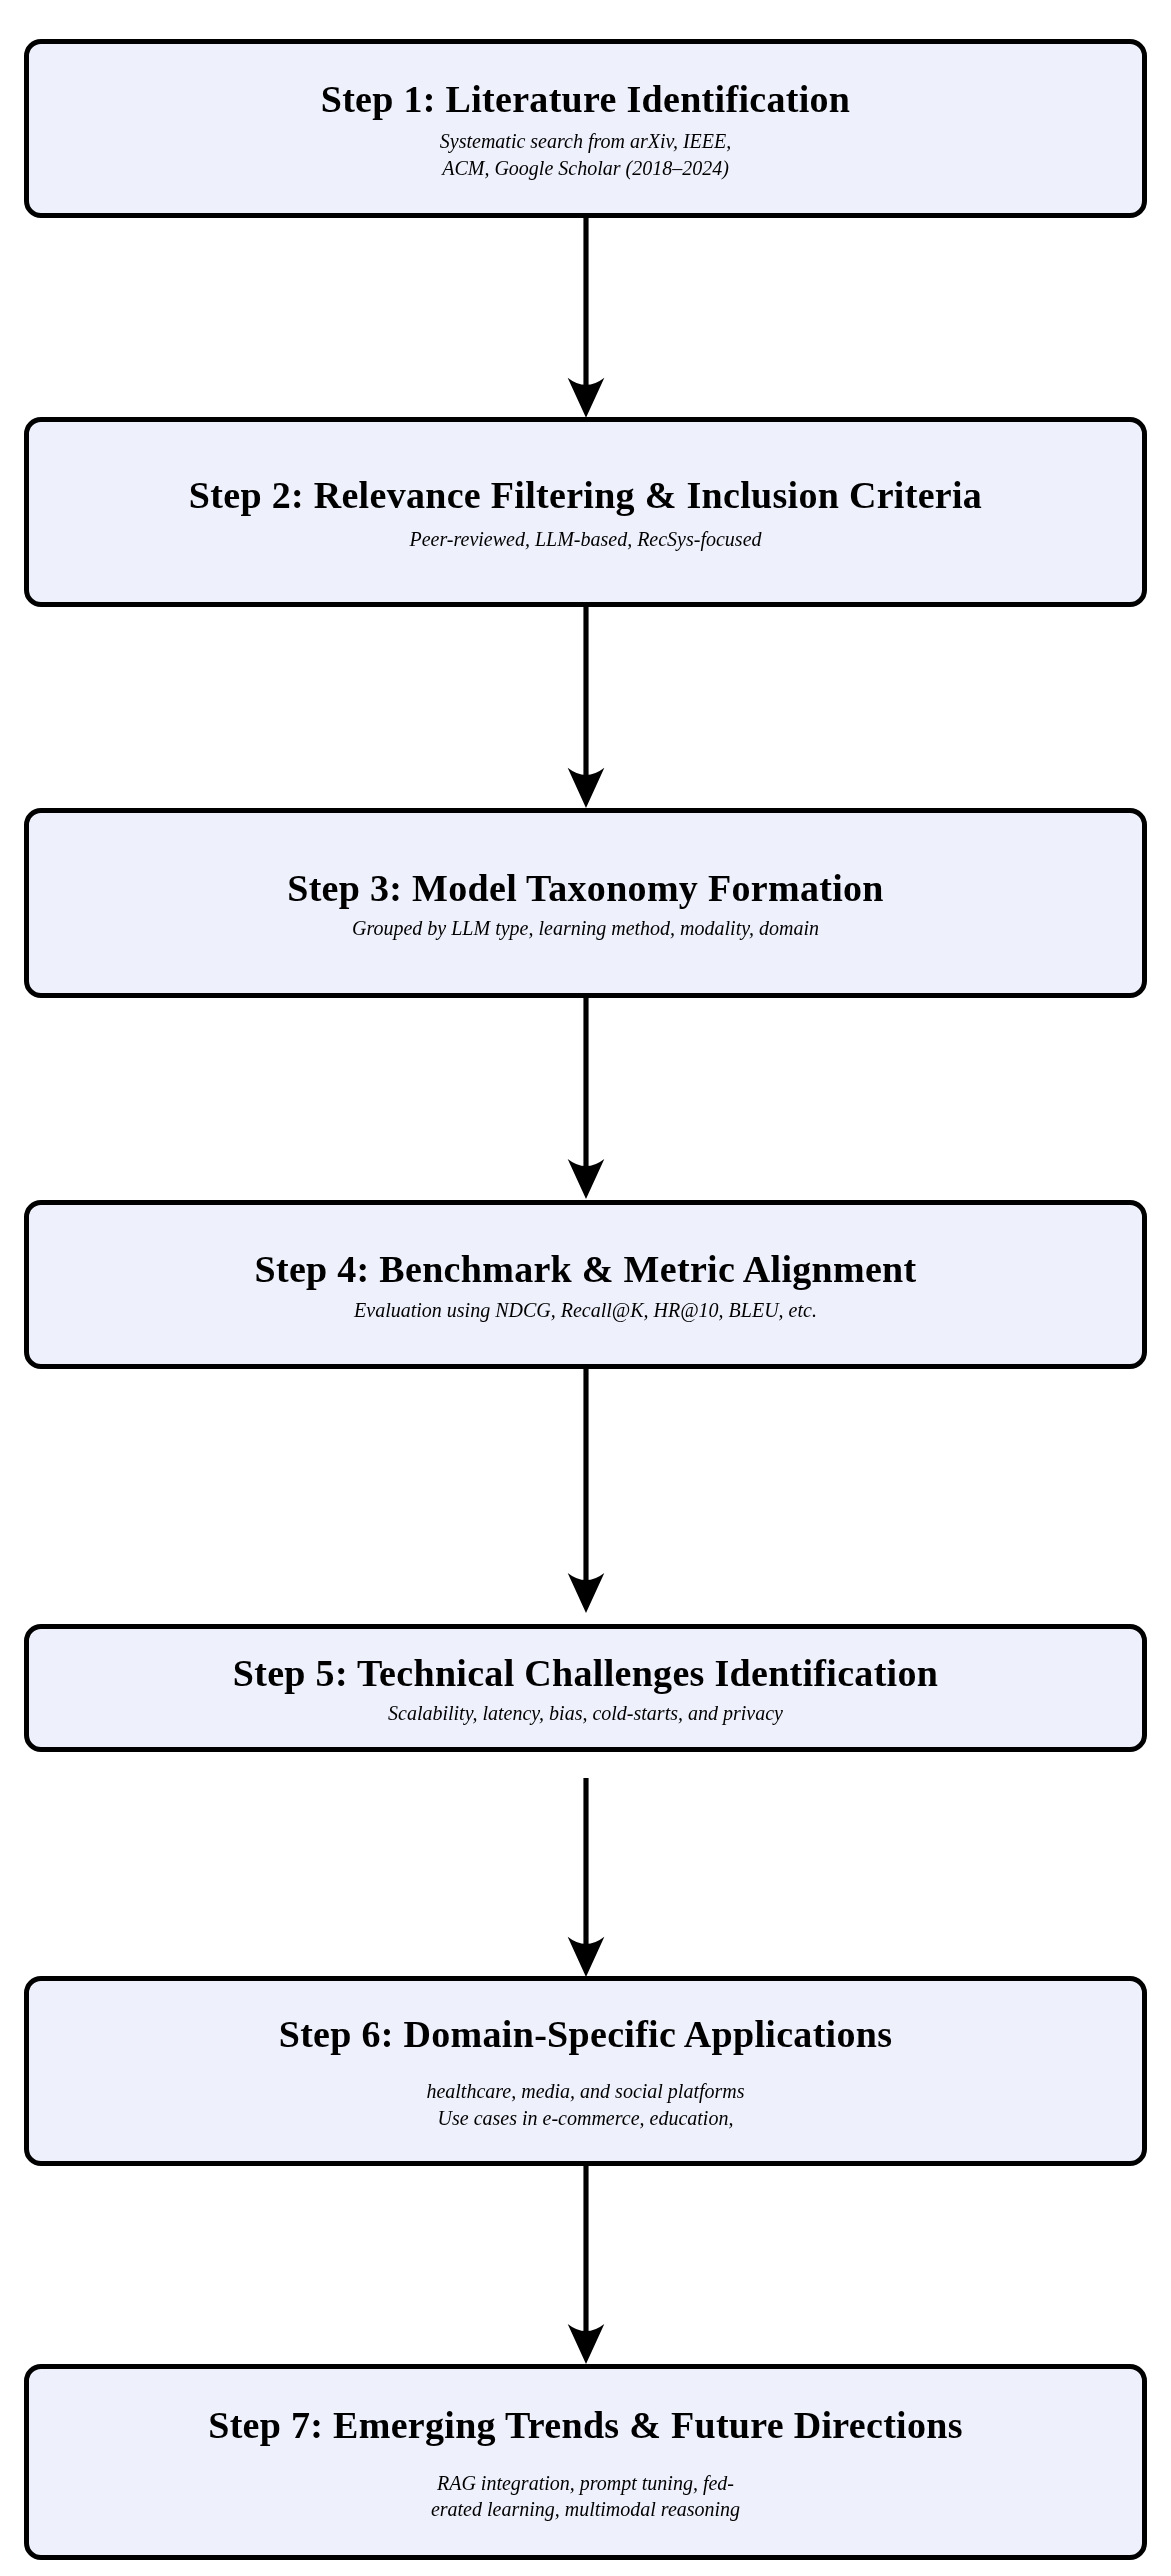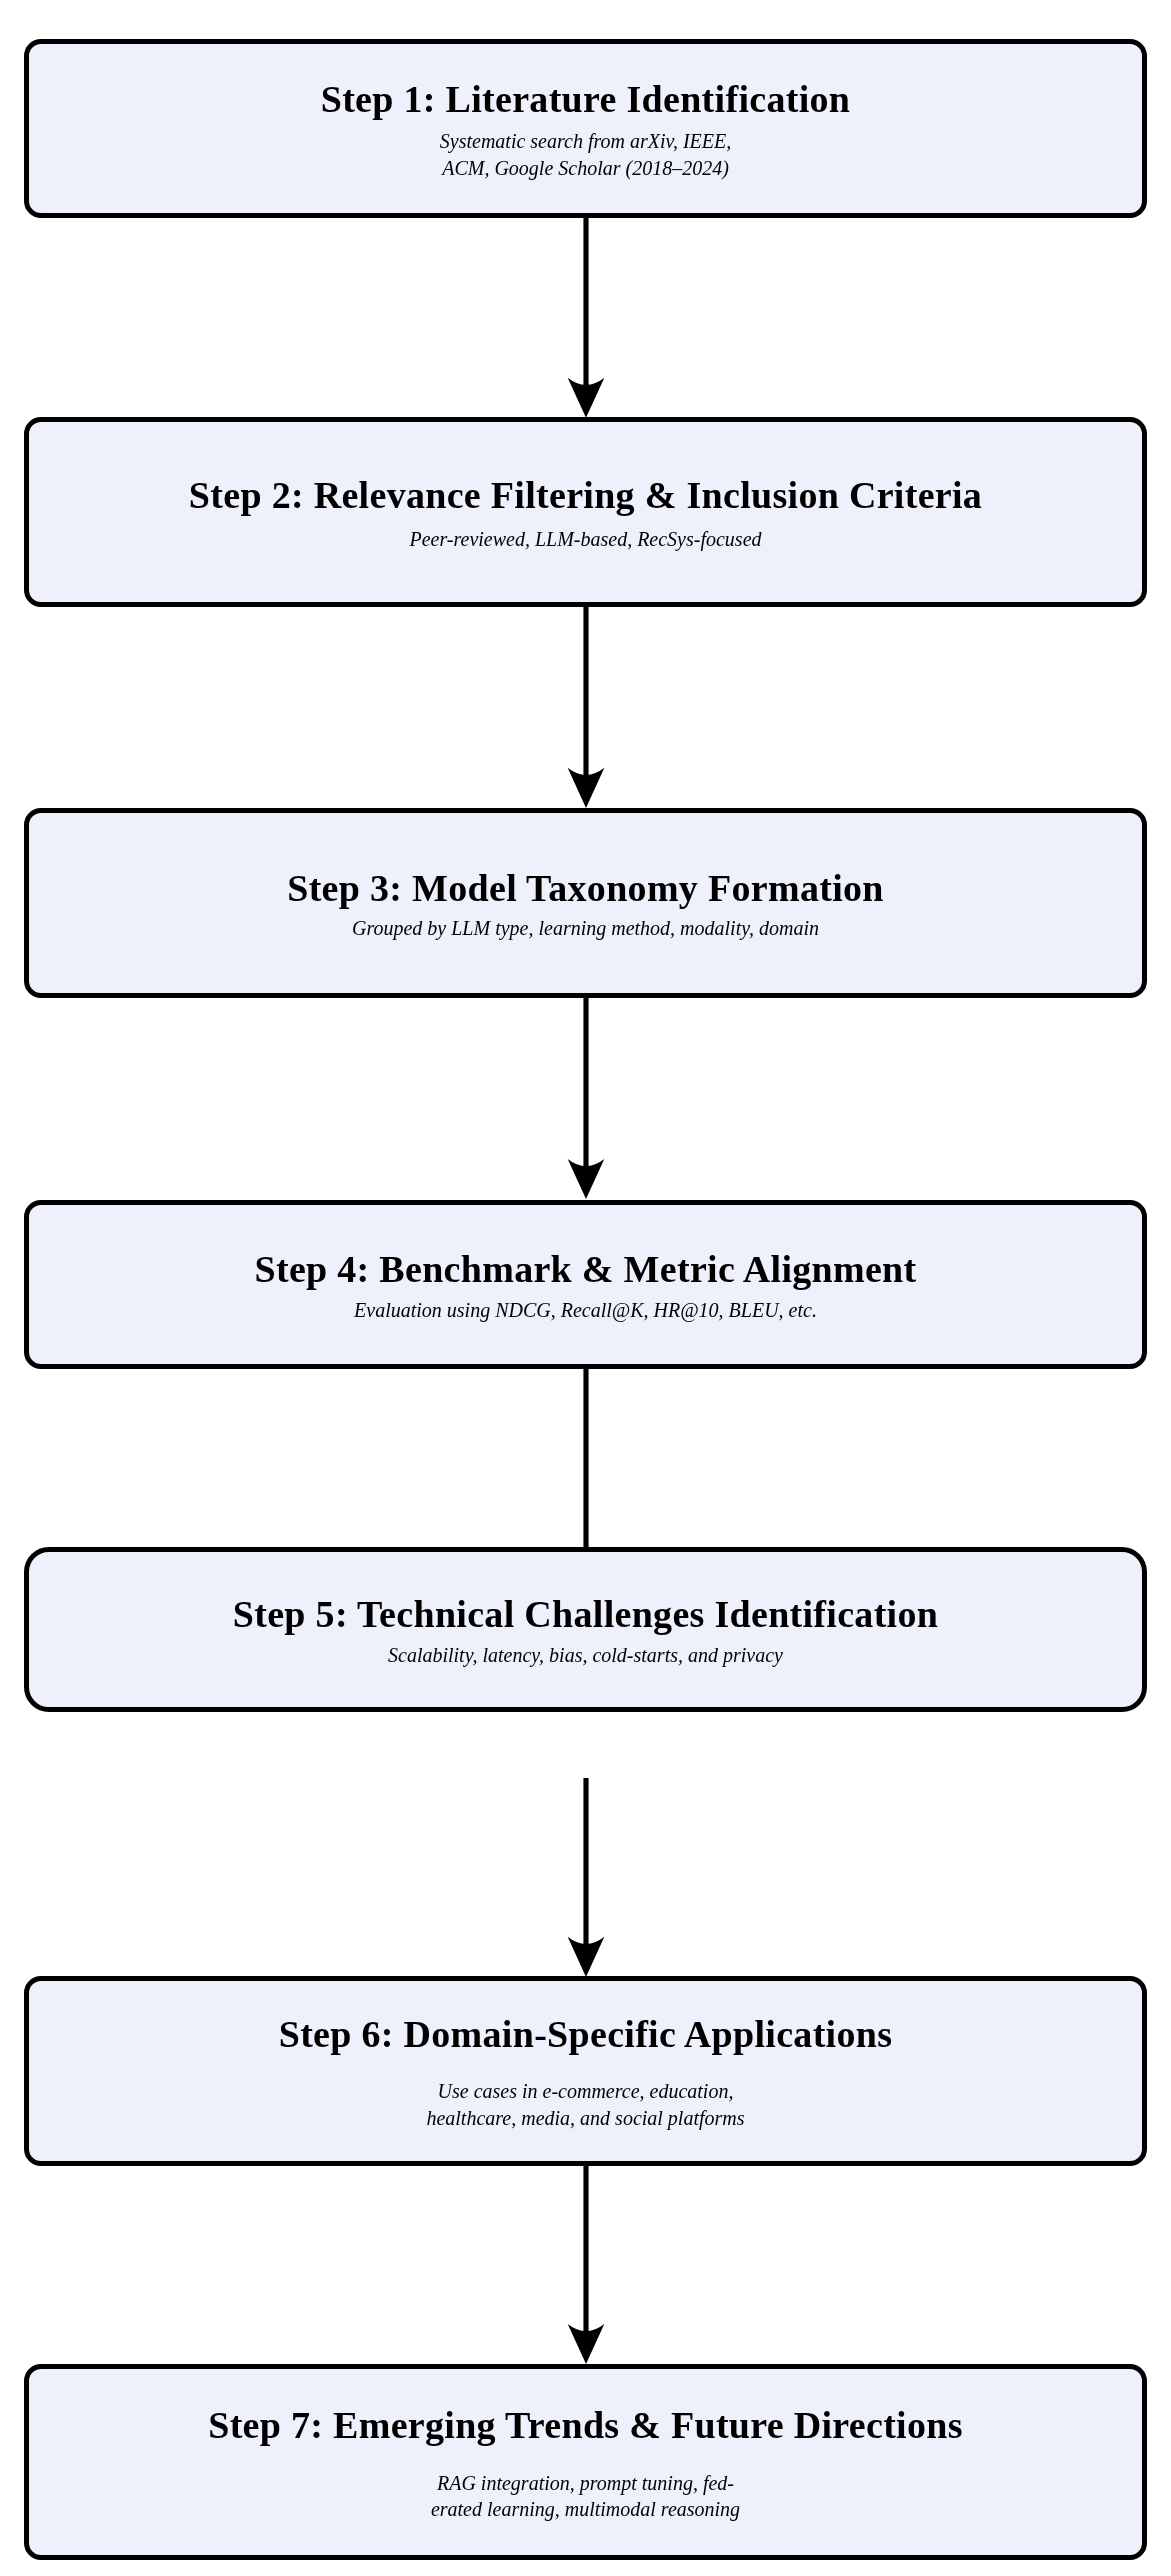--- a/index.html
+++ b/index.html
@@ -60,21 +60,21 @@
   .node-desc .dl {
     display: block;
     white-space: nowrap;
   }
 
   
   #node-1 { top: 39px;   height: 179px; }
   #node-2 { top: 417px;  height: 190px; }
   #node-3 { top: 808px; height: 190px; }
   #node-4 { top: 1200px; height: 169px; }
-  #node-5 { top: 1547px; height: 165px; border-radius: 25px; }
+  #node-5 { top: 1624px; height: 128px; }
   #node-6 { top: 1976px; height: 190px; }
   #node-7 { top: 2364px; height: 196px; gap: 16px; }
 
   #node-1 .node-title { margin-bottom: 3.4px; }
   #node-2 .node-title { margin-bottom: 5px; }
   #node-3 .node-title { margin-bottom: 2.3px; }
   #node-4 .node-title { margin-bottom: 2.3px; }
   #node-5 .node-title { margin-bottom: 2.3px; }
   #node-6 .node-title { margin-bottom: 19px; }
   #node-7 .node-title { margin-bottom: 3.4px; }
@@ -167,22 +167,22 @@
   <div class="connector" id="edge-5">
     <svg width="1172" height="199" viewBox="0 0 2044 347" xmlns="http://www.w3.org/2000/svg">
       <line x1="1022" y1="0" x2="1022" y2="309" stroke="#000000" stroke-width="9"></line>
       <path d="M 1022 347 L 990 277 Q 1022 302 1054 277 Z" fill="#000000"></path>
     </svg>
   </div>
 
   <div class="node-box" id="node-6">
     <div class="node-title">Step 6: Domain-Specific Applications</div>
     <div class="node-desc">
+      <span class="dl">healthcare, media, and social platforms</span>
       <span class="dl">Use cases in e-commerce, education,</span>
-      <span class="dl">healthcare, media, and social platforms</span>
     </div>
   </div>
 
   <div class="connector" id="edge-6">
     <svg width="1172" height="199" viewBox="0 0 2044 348" xmlns="http://www.w3.org/2000/svg">
       <line x1="1022" y1="0" x2="1022" y2="310" stroke="#000000" stroke-width="9"></line>
       <path d="M 1022 348 L 990 278 Q 1022 303 1054 278 Z" fill="#000000"></path>
     </svg>
   </div>
 

